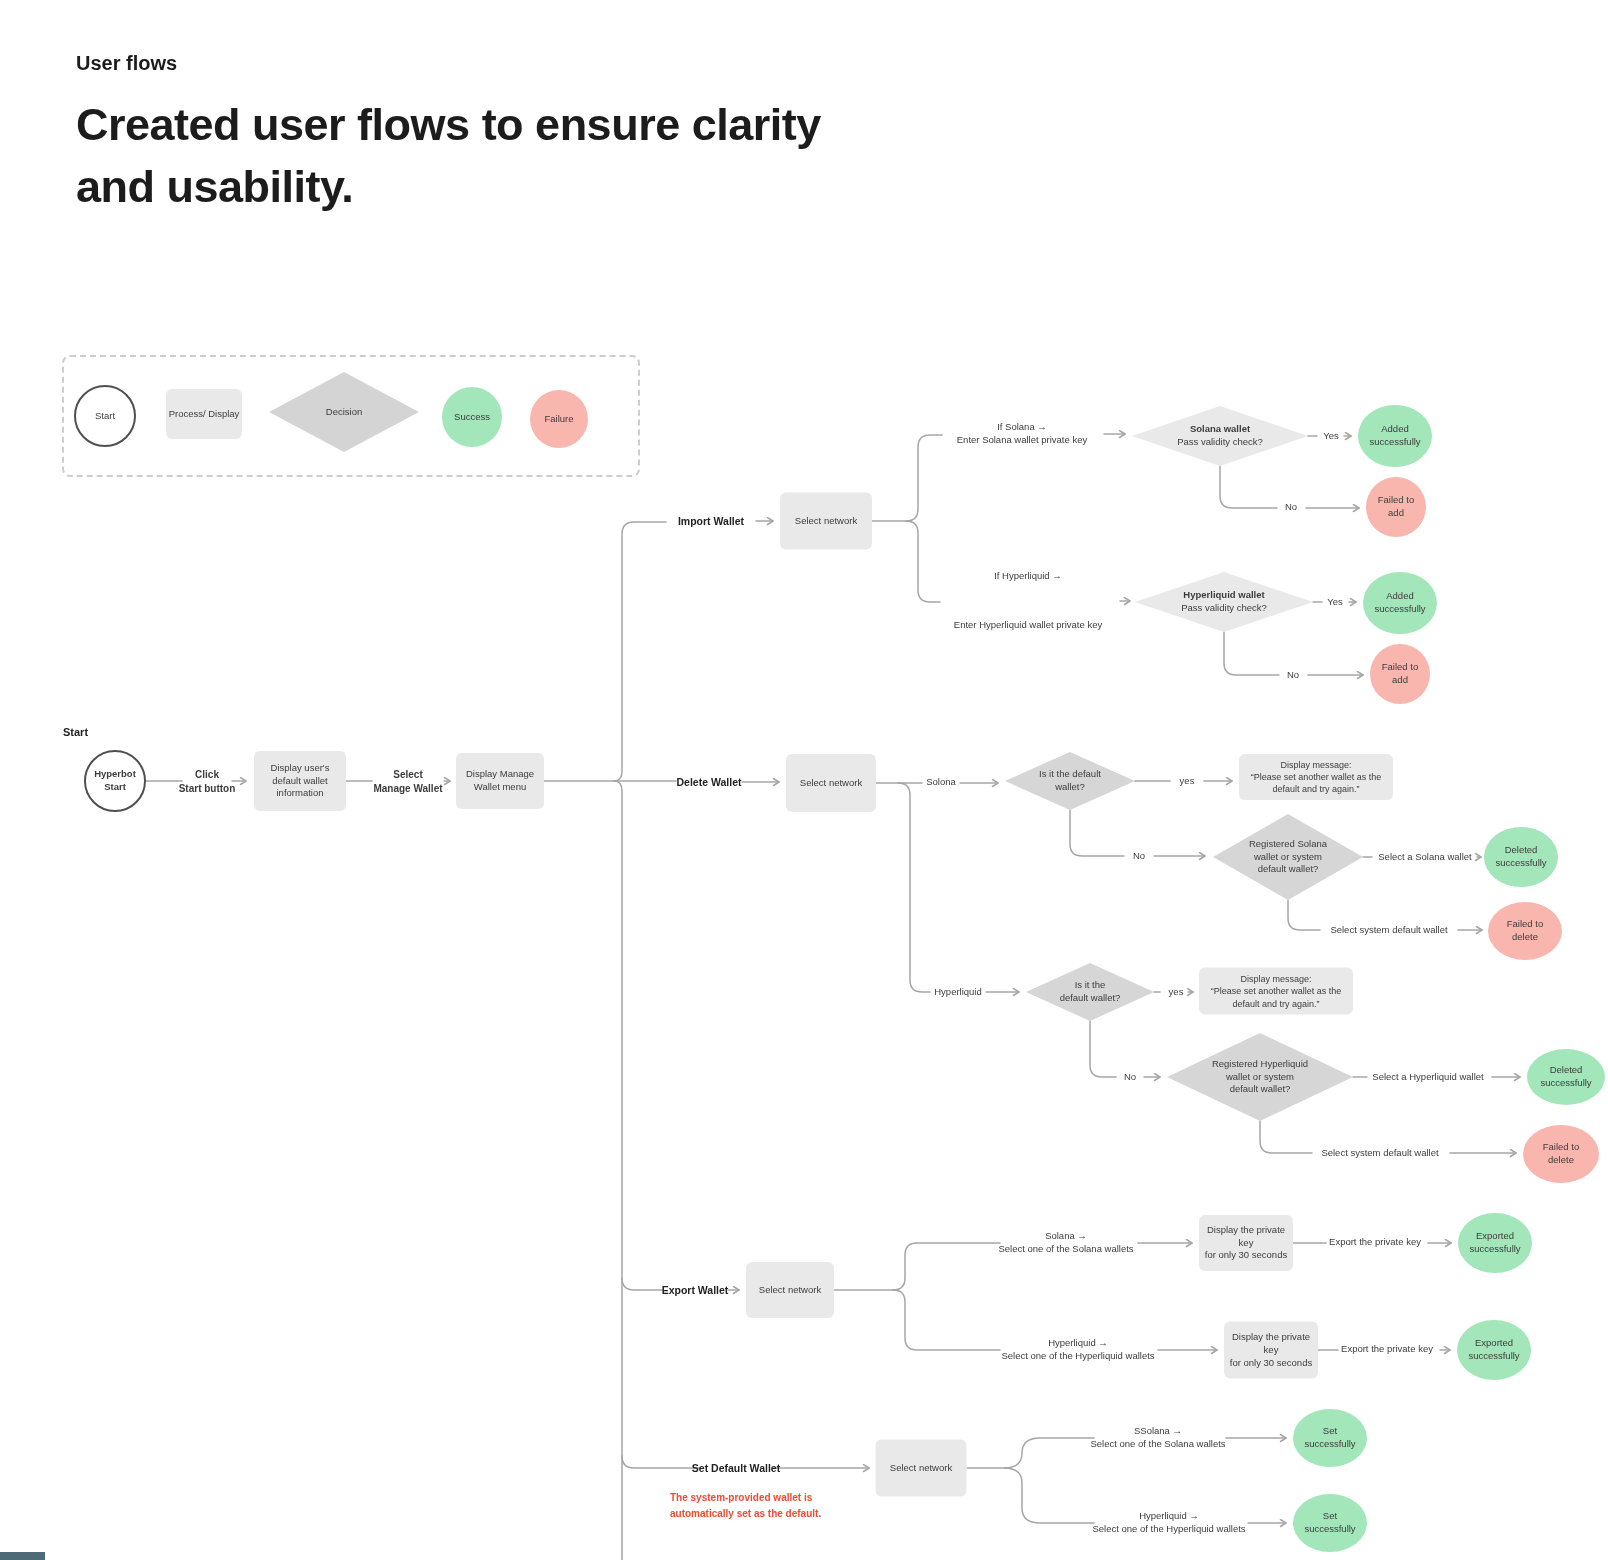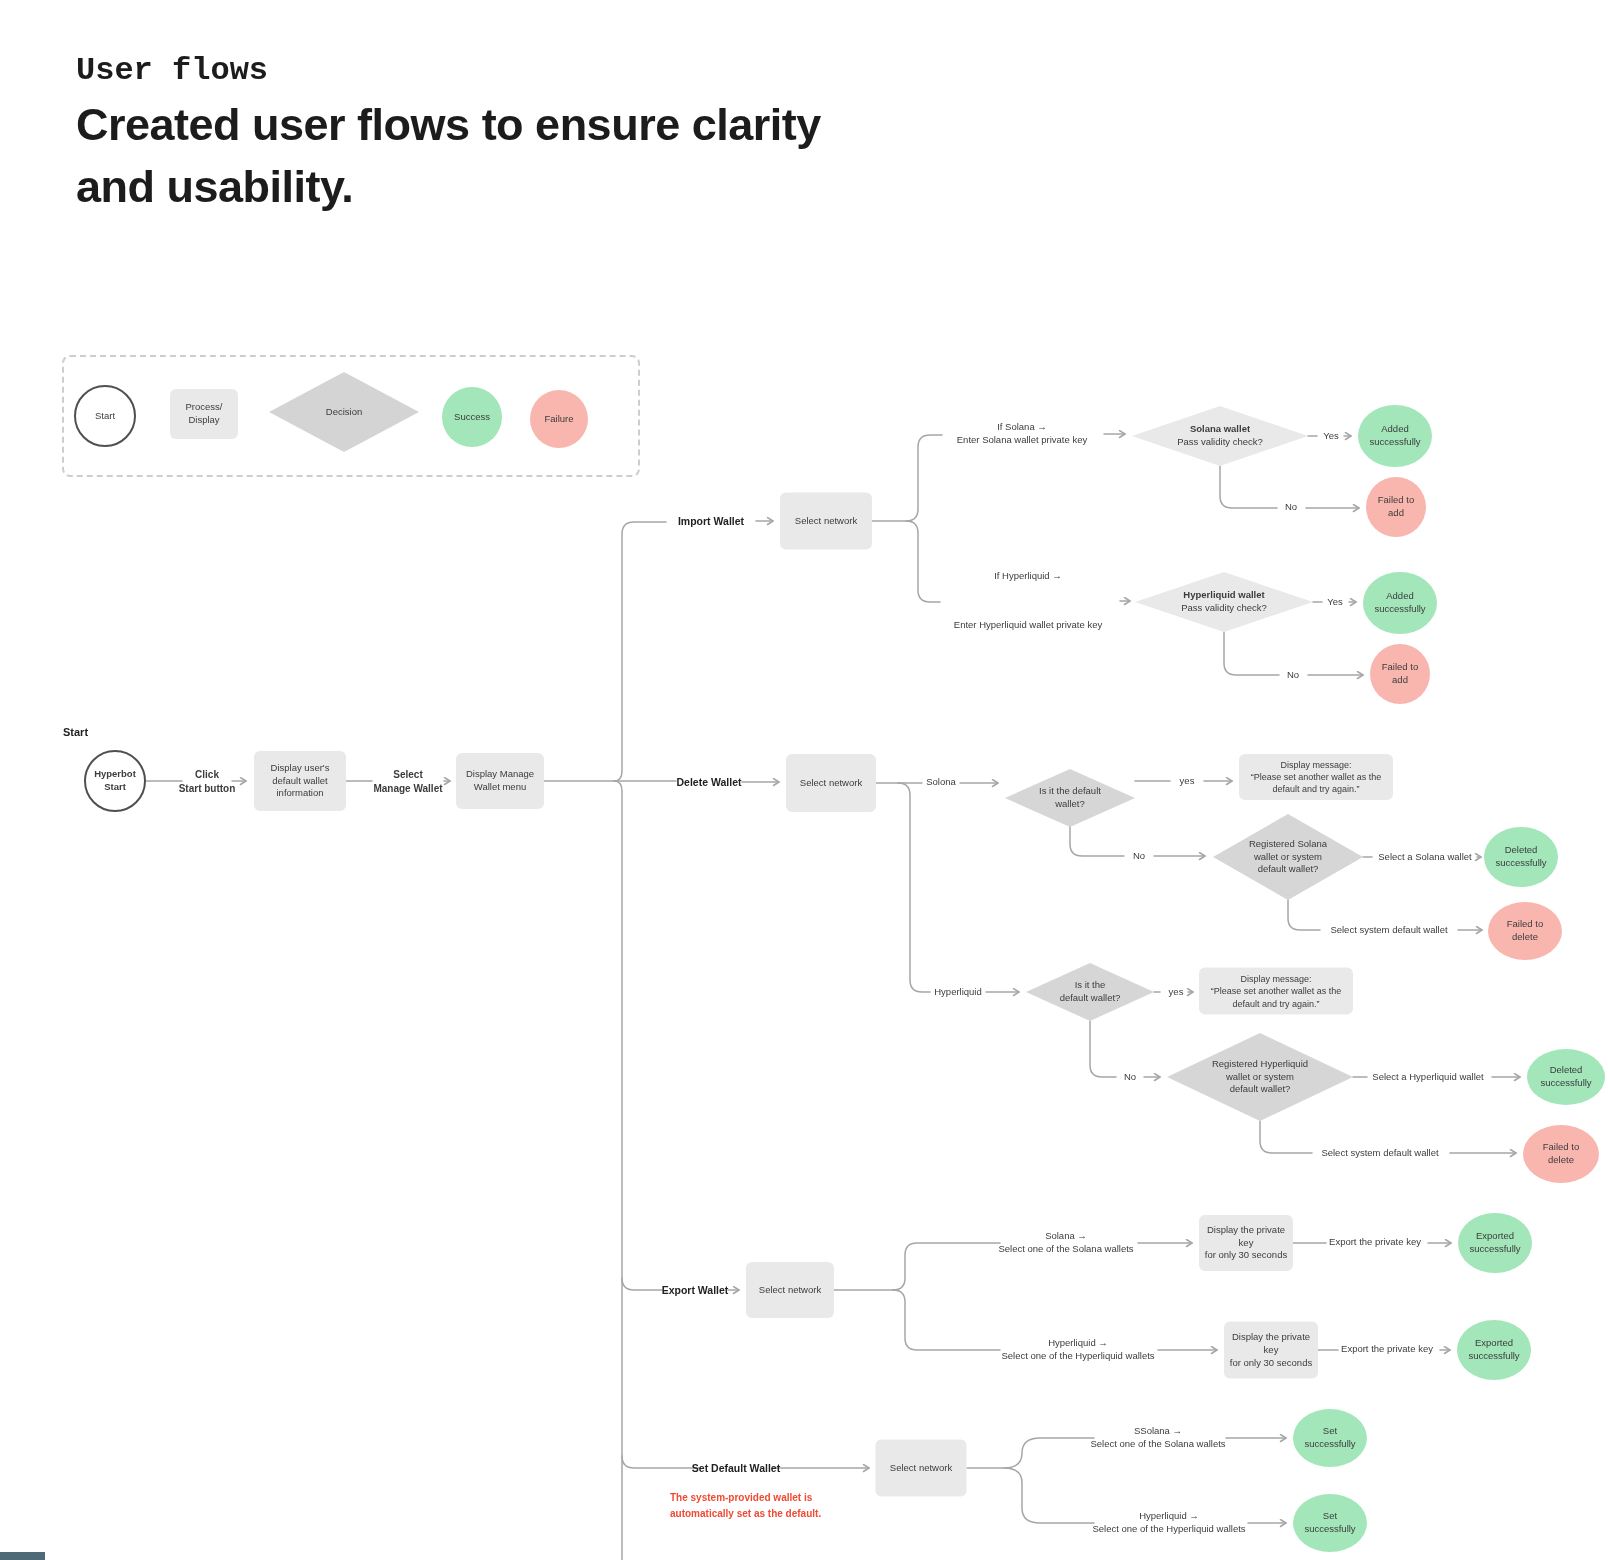--- a/index.html
+++ b/index.html
@@ -4,21 +4,21 @@
 <style>
   html,body{margin:0;padding:0;background:#ffffff;}
   .canvas{
     position:relative;width:1608px;height:1560px;overflow:hidden;background:#ffffff;
     font-family:"Liberation Sans", sans-serif;color:#2f2f2f;
   }
   .abs{position:absolute;}
   .ctr{transform:translate(-50%,-50%);}
   svg.wires{position:absolute;left:0;top:0;width:1608px;height:1560px;}
   .edge{stroke:var(--line);stroke-width:1.5;fill:none;stroke-linecap:round;stroke-linejoin:round;}
-  .eyebrow{font-size:32px;font-weight:700;color:var(--ink);font-family:Liberation Mono, monospace;}
+  .eyebrow{font-size:20px;font-weight:700;color:var(--ink);}
   .title{font-size:45px;font-weight:700;color:var(--ink);line-height:62px;letter-spacing:-0.5px;}
   .legend-box{border:2px dashed #cdcdcd;border-radius:8px;}
   .node{display:flex;flex-direction:column;align-items:center;justify-content:center;
     text-align:center;font-size:9.5px;line-height:1.35;color:#3c3c3c;box-sizing:border-box;}
   .startc{border-radius:50%;border:2.5px solid #4f4f4f;background:#fff;}
   .box{background:var(--process);border-radius:6px;}
   .diam{background:var(--diamond);clip-path:polygon(50% 0,100% 50%,50% 100%,0 50%);}
   .diam.light{background:var(--diamond-light);}
   .oval{border-radius:50%;}
   .oval.green{background:var(--success);}
@@ -116,21 +116,21 @@
   <div class="abs eyebrow" style="left:76px;top:52px;">User flows</div>
   <div class="abs title" style="left:76px;top:94px;">
     <div>Created user flows to ensure clarity</div>
     <div>and usability.</div>
   </div>
 
   <div class="abs legend-box" style="left:62px;top:355px;width:574px;height:118px;"></div>
   <div class="abs ctr node startc" style="left:105px;top:416px;width:62px;height:62px;">
     <span>Start</span>
   </div>
-  <div class="abs ctr node box" style="left:204px;top:414px;width:68px;height:50px;">
+  <div class="abs ctr node box" style="left:204px;top:414px;width:76px;height:50px;">
     <span>Process/ Display</span>
   </div>
   <div class="abs ctr node diam" style="left:344px;top:412px;width:150px;height:80px;background:#d4d4d4;">
     <span>Decision</span>
   </div>
   <div class="abs ctr node oval green" style="left:472px;top:417px;width:60px;height:60px;">
     <span>Success</span>
   </div>
   <div class="abs ctr node oval red" style="left:559px;top:419px;width:58px;height:58px;">
     <span>Failure</span>
@@ -198,21 +198,21 @@
   <div class="abs ctr node oval red" style="left:1400px;top:674px;width:60px;height:60px;">
     <span>Failed to</span>
     <span>add</span>
   </div>
 
   <div class="lbl branch" style="left:709px;top:782px;">Delete Wallet</div>
   <div class="abs ctr node box" style="left:831px;top:783px;width:90px;height:58px;">
     <span>Select network</span>
   </div>
   <div class="lbl" style="left:941px;top:782px;">Solona</div>
-  <div class="abs ctr node diam" style="left:1070px;top:798px;width:130px;height:58px;">
+  <div class="abs ctr node diam" style="left:1070px;top:781px;width:130px;height:58px;">
     <span>Is it the default</span>
     <span>wallet?</span>
   </div>
   <div class="lbl" style="left:1187px;top:781px;">yes</div>
   <div class="abs ctr node box" style="left:1316px;top:777px;width:154px;height:46px;font-size:9px;">
     <span>Display message:</span>
     <span>“Please set another wallet as the</span>
     <span>default and try again.”</span>
   </div>
   <div class="lbl" style="left:1139px;top:856px;">No</div>

